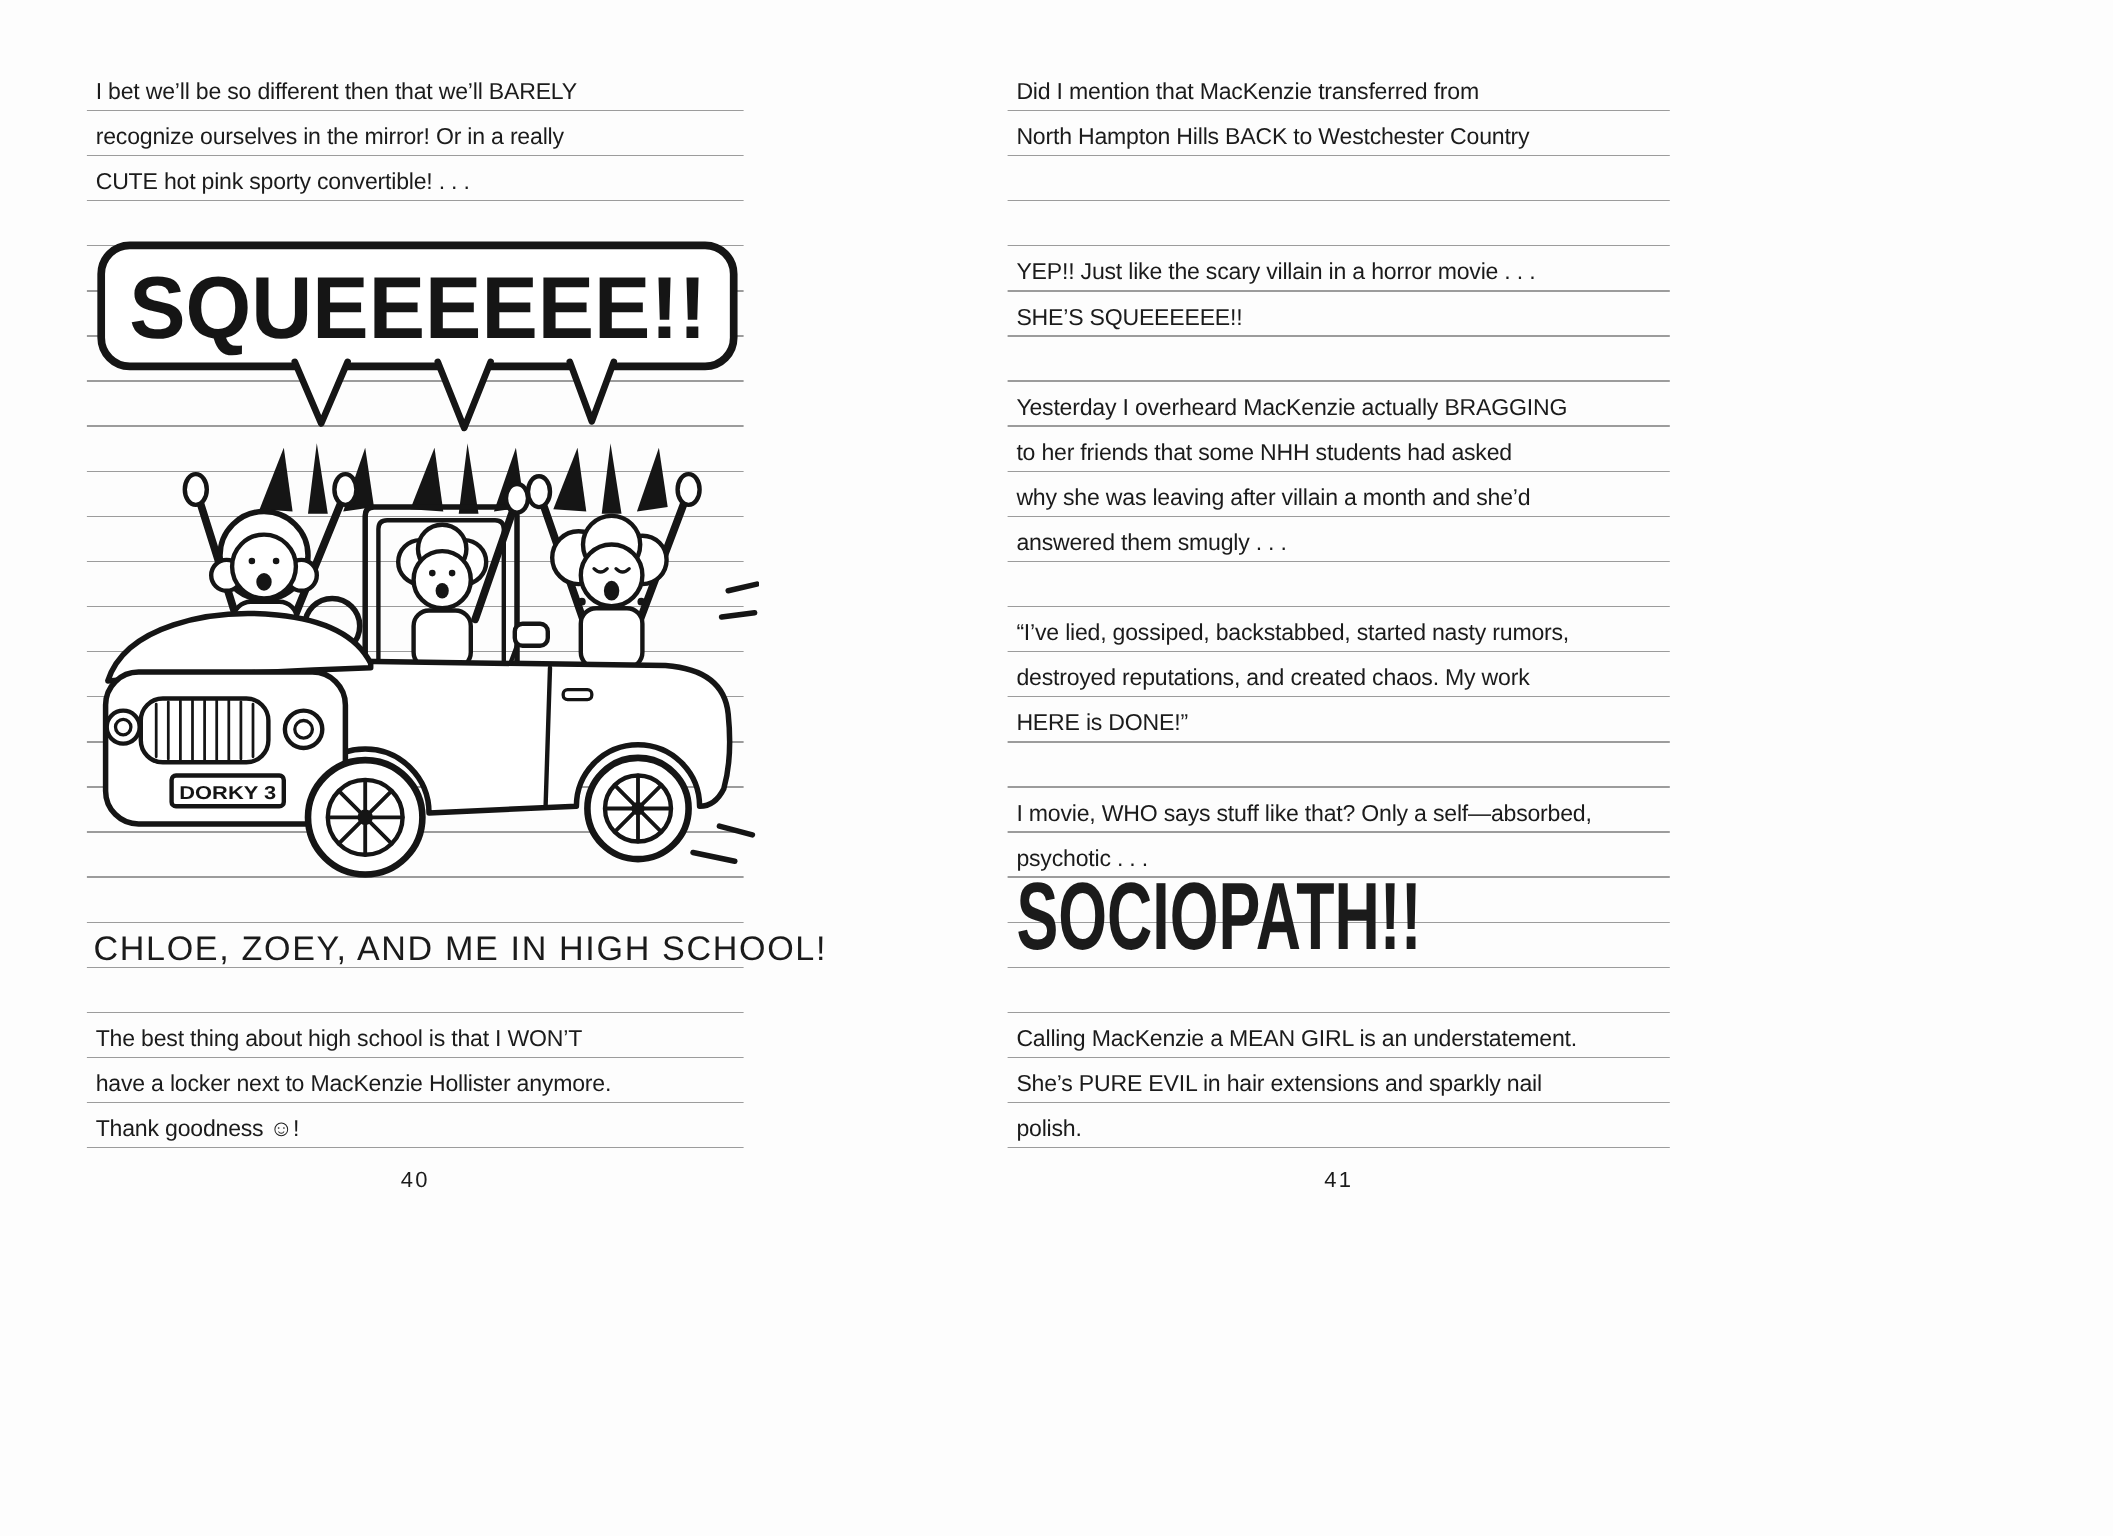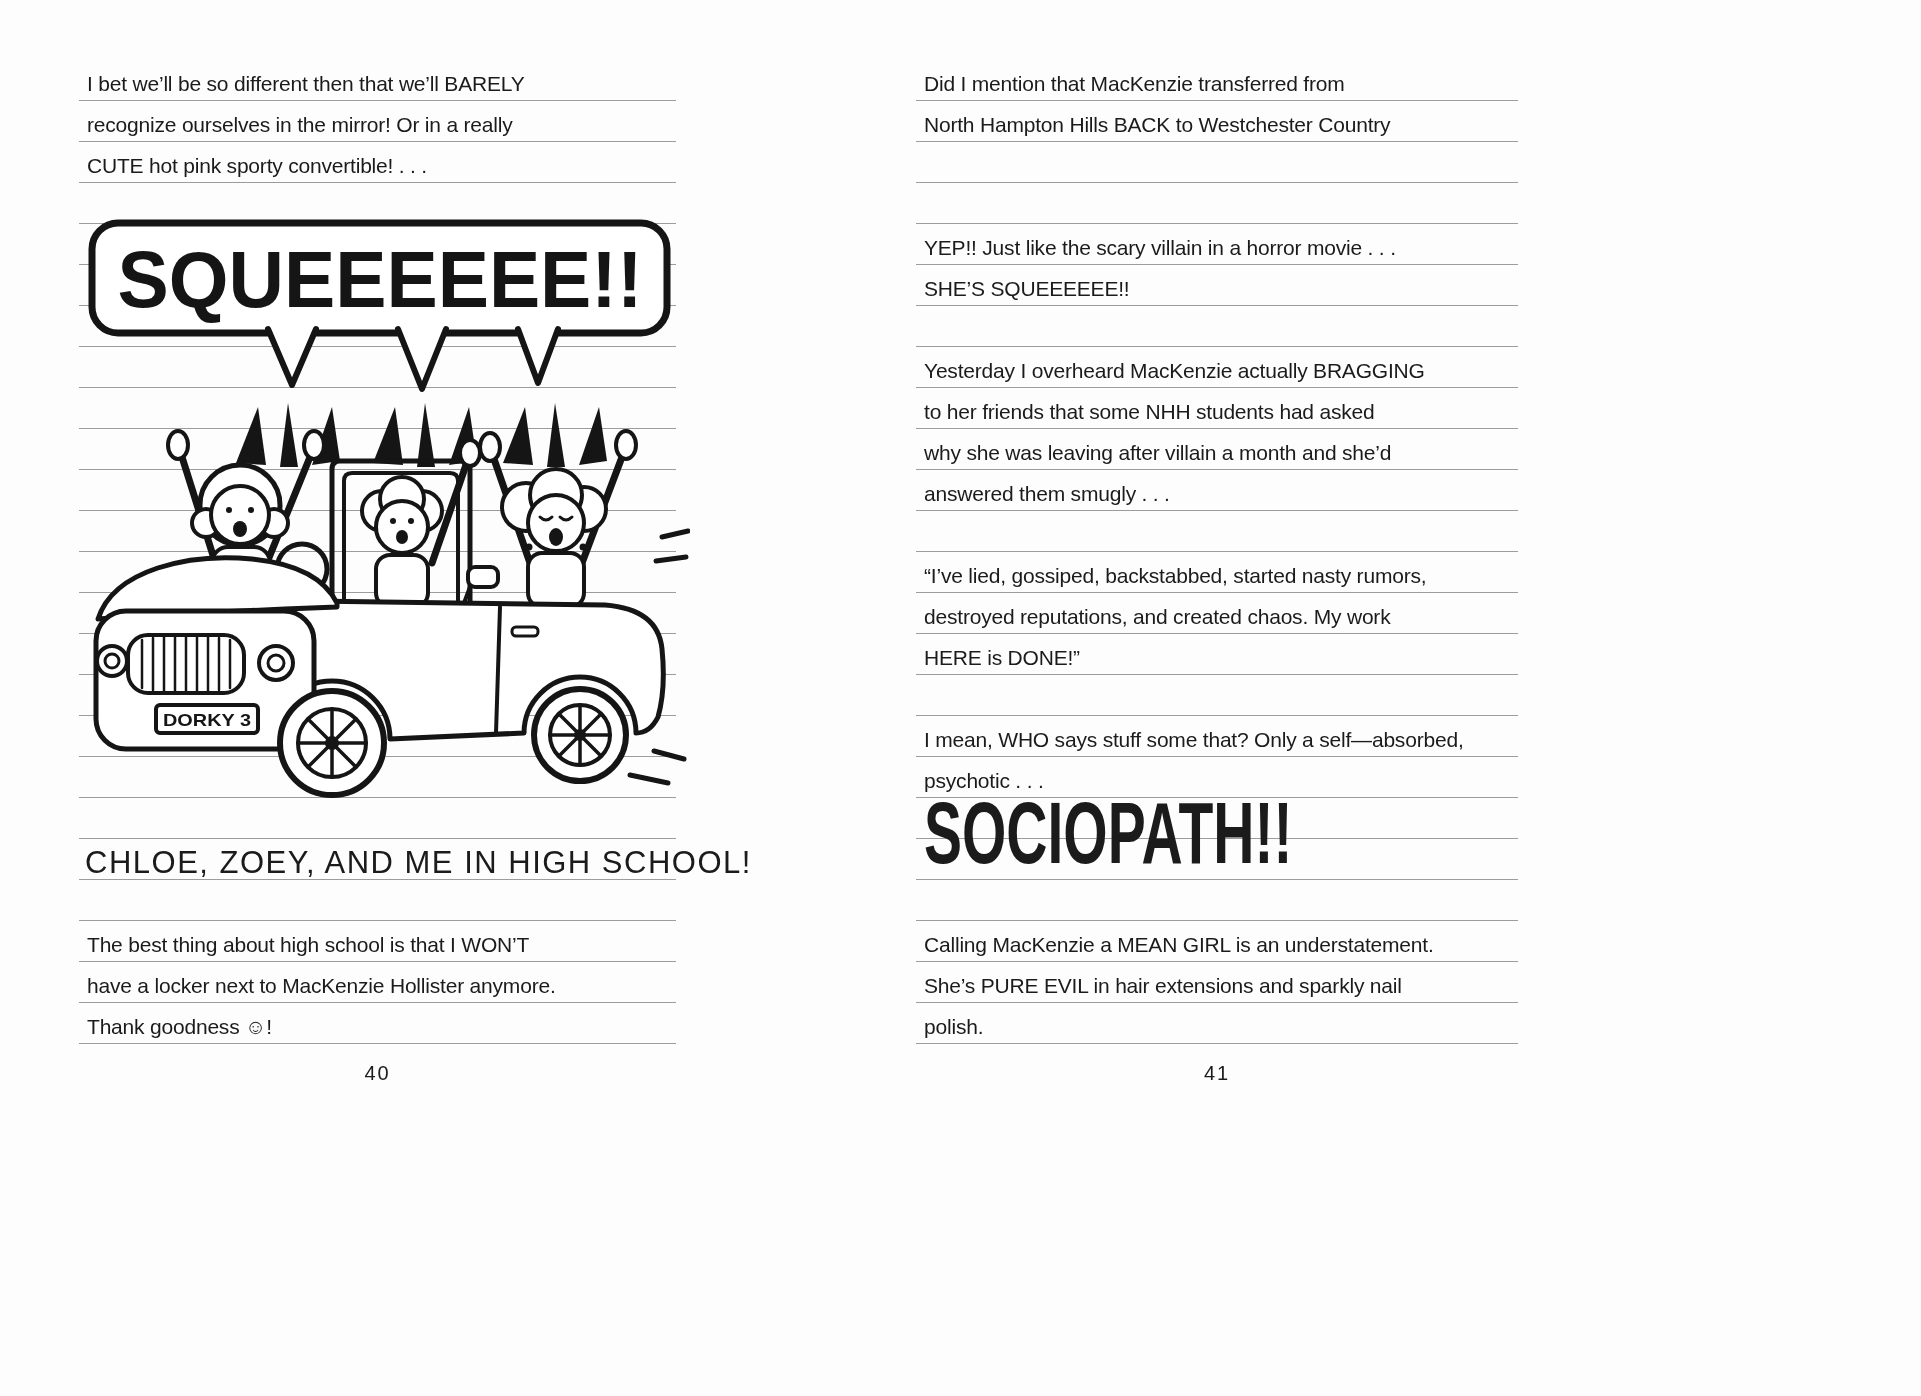--- a/index.html
+++ b/index.html
@@ -179,21 +179,21 @@
       <div class="tl">answered them smugly . . .</div>
     </div>
 
     <div class="para" style="top:552px">
       <div class="tl">“I’ve lied, gossiped, backstabbed, started nasty rumors,</div>
       <div class="tl">destroyed reputations, and created chaos. My work</div>
       <div class="tl">HERE is DONE!”</div>
     </div>
 
     <div class="para" style="top:716px">
-      <div class="tl">I mean, WHO says stuff some that? Only a self—absorbed,</div>
+      <div class="tl">I movie, WHO says stuff like that? Only a self—absorbed,</div>
       <div class="tl">psychotic . . .</div>
     </div>
 
     <div class="display-word">SOCIOPATH!!</div>
 
     <div class="para" style="top:921px">
       <div class="tl">Calling MacKenzie a MEAN GIRL is an understatement.</div>
       <div class="tl">She’s PURE EVIL in hair extensions and sparkly nail</div>
       <div class="tl">polish.</div>
     </div>

